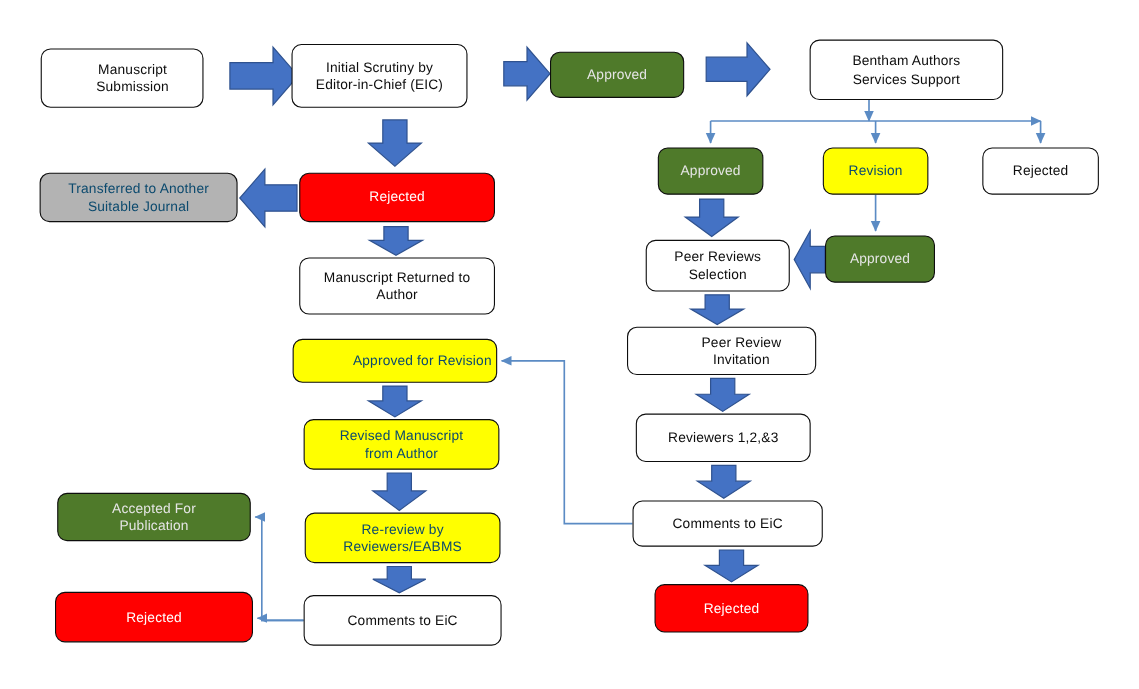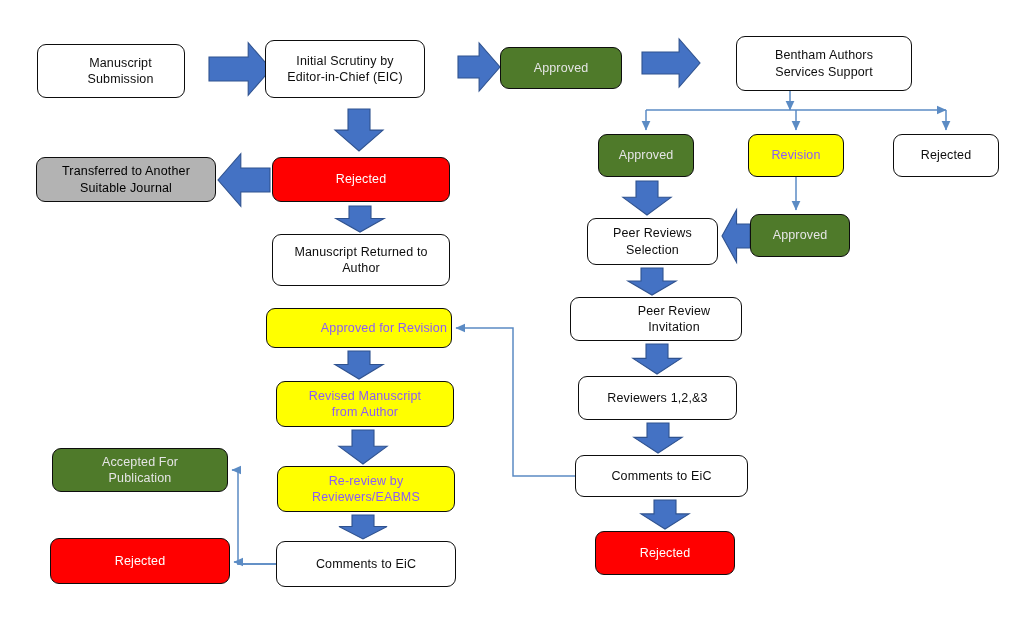--- a/index.html
+++ b/index.html
@@ -30,23 +30,23 @@
     font-size: 12.5px;
     line-height: 1.32;
     color: #0d0d0d;
     letter-spacing: 0.15px;
     padding: 2px 4px;
     z-index: 5;
   }
   .node span { display: block; white-space: pre-line; }
   .fill-white  { background: #ffffff; }
   .fill-green  { background: #4f7a2a; color: #e5e5e5; }
-  .fill-yellow { background: #ffff00; color: #8b5cf6; }
+  .fill-yellow { background: #ffff00; color: #0c4a6e; }
   .fill-red    { background: #ff0000; color: #ffffff; }
-  .fill-gray   { background: #b3b3b3; color: #000000; }
+  .fill-gray   { background: #b3b3b3; color: #0c4a6e; }
 
   
   #arrows, #lines {
     position: absolute;
     left: 0; top: 0;
     width: 1035px;
     height: 626px;
     pointer-events: none;
   }
   #arrows { z-index: 3; }

